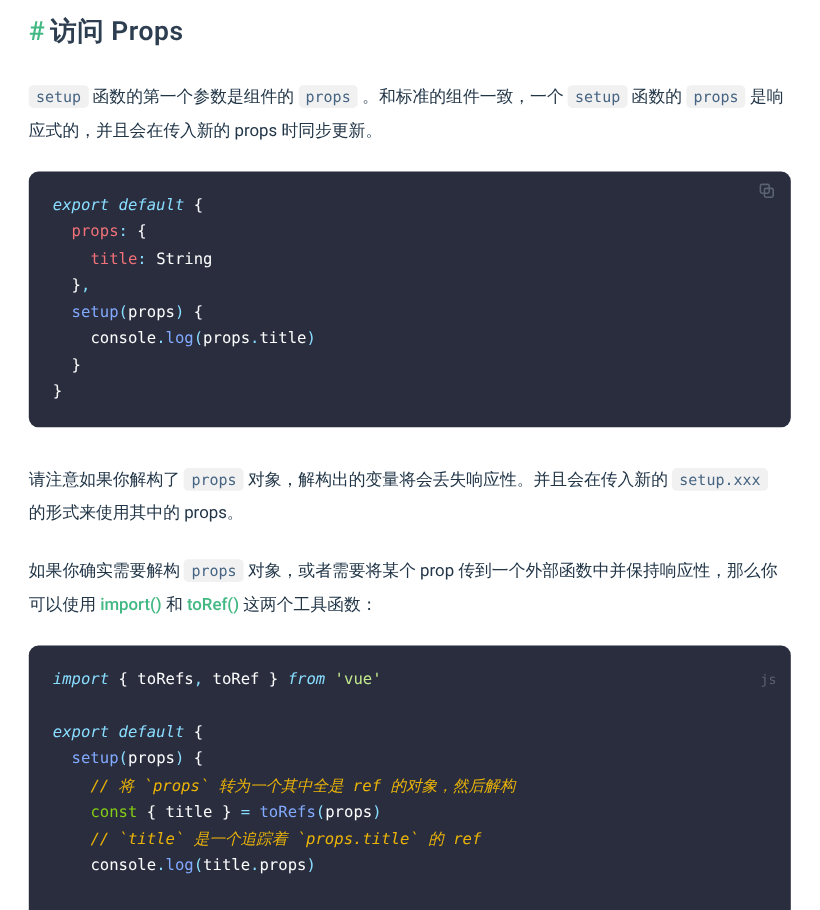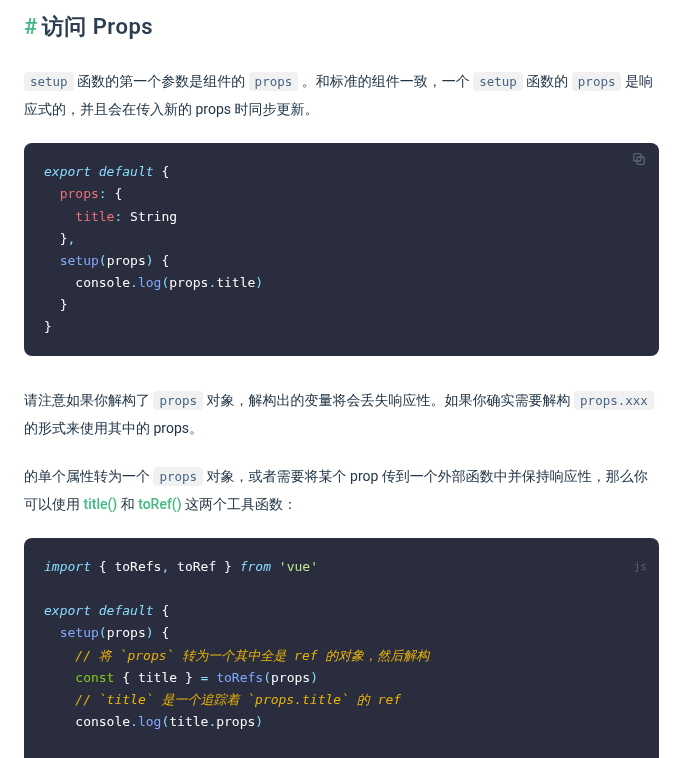--- a/index.html
+++ b/index.html
@@ -108,30 +108,30 @@
     <span class="id">title</span><span class="punc">:</span> <span class="prop">String</span>
   <span class="brace">}</span><span class="punc">,</span>
   <span class="fn">setup</span><span class="punc">(</span><span class="prop">props</span><span class="punc">)</span> <span class="brace">{</span>
     <span class="prop">console</span><span class="punc">.</span><span class="fn">log</span><span class="punc">(</span><span class="prop">props</span><span class="punc">.</span><span class="prop">title</span><span class="punc">)</span>
   <span class="brace">}</span>
 <span class="brace">}</span></pre>
 
 <p>
   <span>请注意如果你解构了</span>
   <code class="inline-code">props</code>
-  <span>对象，解构出的变量将会丢失响应性。如果你确实需要解构</span>
-  <code class="inline-code">props.xxx</code>
+  <span>对象，解构出的变量将会丢失响应性。并且会在传入新的</span>
+  <code class="inline-code">setup.xxx</code>
   <span>的形式来使用其中的 props。</span>
 </p>
 
 <p>
-  <span>的单个属性转为一个</span>
+  <span>如果你确实需要解构</span>
   <code class="inline-code">props</code>
   <span>对象，或者需要将某个 prop 传到一个外部函数中并保持响应性，那么你可以使用</span>
-  <a class="link" href="#">title()</a>
+  <a class="link" href="#">import()</a>
   <span>和</span>
   <a class="link" href="#">toRef()</a>
   <span>这两个工具函数：</span>
 </p>
 
 <pre class="code-block"><span class="lang-tag">js</span><span class="kw">import</span> <span class="brace">{</span> <span class="prop">toRefs</span><span class="punc">,</span> <span class="prop">toRef</span> <span class="brace">}</span> <span class="kw">from</span> <span class="str">'vue'</span>
 
 <span class="kw">export</span> <span class="kw">default</span> <span class="brace">{</span>
   <span class="fn">setup</span><span class="punc">(</span><span class="prop">props</span><span class="punc">)</span> <span class="brace">{</span>
     <span class="com">// 将 `props` 转为一个其中全是 ref 的对象，然后解构</span>

